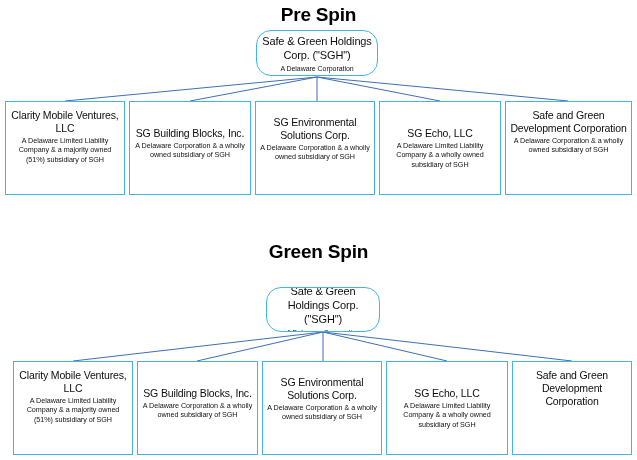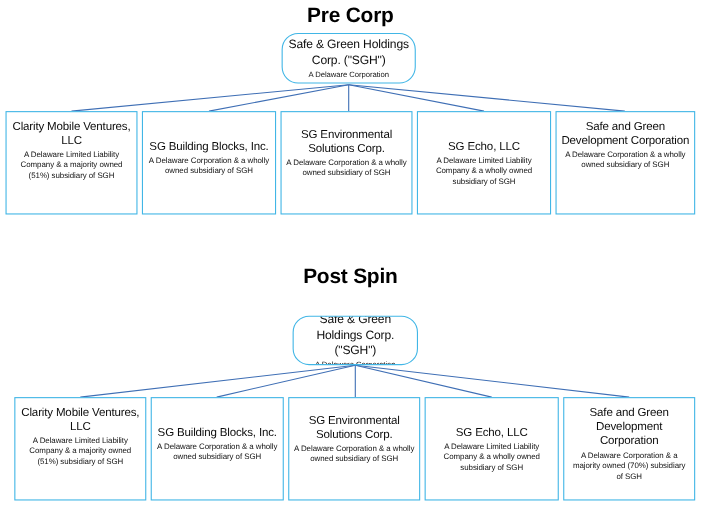--- a/index.html
+++ b/index.html
@@ -43,21 +43,21 @@
   }
   .parent .box-sub{font-size:7px;margin-top:2px;}
 
   .connectors{position:absolute;left:0;top:0;width:637px;height:230px;pointer-events:none;}
 </style>
 </head>
 <body>
 
 <div class="section" id="pre-spin">
 
-  <div class="section-title" style="top:4px;">Pre Corp</div>
+  <div class="section-title" style="top:4px;">Pre Spin</div>
 
   <svg class="connectors">
     <g stroke="#3f6fb5" stroke-width="1" fill="none">
       <line x1="317" y1="77" x2="65" y2="101"></line>
       <line x1="317" y1="77" x2="190" y2="101"></line>
       <line x1="317" y1="77" x2="317" y2="101"></line>
       <line x1="317" y1="77" x2="440" y2="101"></line>
       <line x1="317" y1="77" x2="568" y2="101"></line>
     </g>
   </svg>
@@ -88,21 +88,21 @@
   </div>
 
   <div class="org-box" style="left:505px;top:101px;width:127px;height:94px;">
     <div class="box-title">Safe and Green Development Corporation</div>
     <div class="box-sub">A Delaware Corporation &amp; a wholly owned subsidiary of SGH</div>
   </div>
 </div>
 
 <div class="section" id="post-spin">
 
-  <div class="section-title" style="top:11px;">Post Spin</div>
+  <div class="section-title" style="top:11px;">Green Spin</div>
 
   <svg class="connectors">
     <g stroke="#3f6fb5" stroke-width="1" fill="none">
       <line x1="323" y1="102" x2="73" y2="131"></line>
       <line x1="323" y1="102" x2="197" y2="131"></line>
       <line x1="323" y1="102" x2="323" y2="131"></line>
       <line x1="323" y1="102" x2="447" y2="131"></line>
       <line x1="323" y1="102" x2="572" y2="131"></line>
     </g>
   </svg>
@@ -127,15 +127,14 @@
     <div class="box-sub">A Delaware Corporation &amp; a wholly owned subsidiary of SGH</div>
   </div>
 
   <div class="org-box" style="left:386px;top:131px;width:122px;height:94px;">
     <div class="box-title" style="margin-top:18px;">SG Echo, LLC</div>
     <div class="box-sub">A Delaware Limited Liability Company &amp; a wholly owned subsidiary of SGH</div>
   </div>
 
   <div class="org-box" style="left:512px;top:131px;width:120px;height:94px;">
     <div class="box-title">Safe and Green Development Corporation</div>
-    <div class="box-sub">A Delaware Corporation &amp; a majority owned (70%) subsidiary of SGH</div>
   </div>
 </div>
 
 </body></html>

